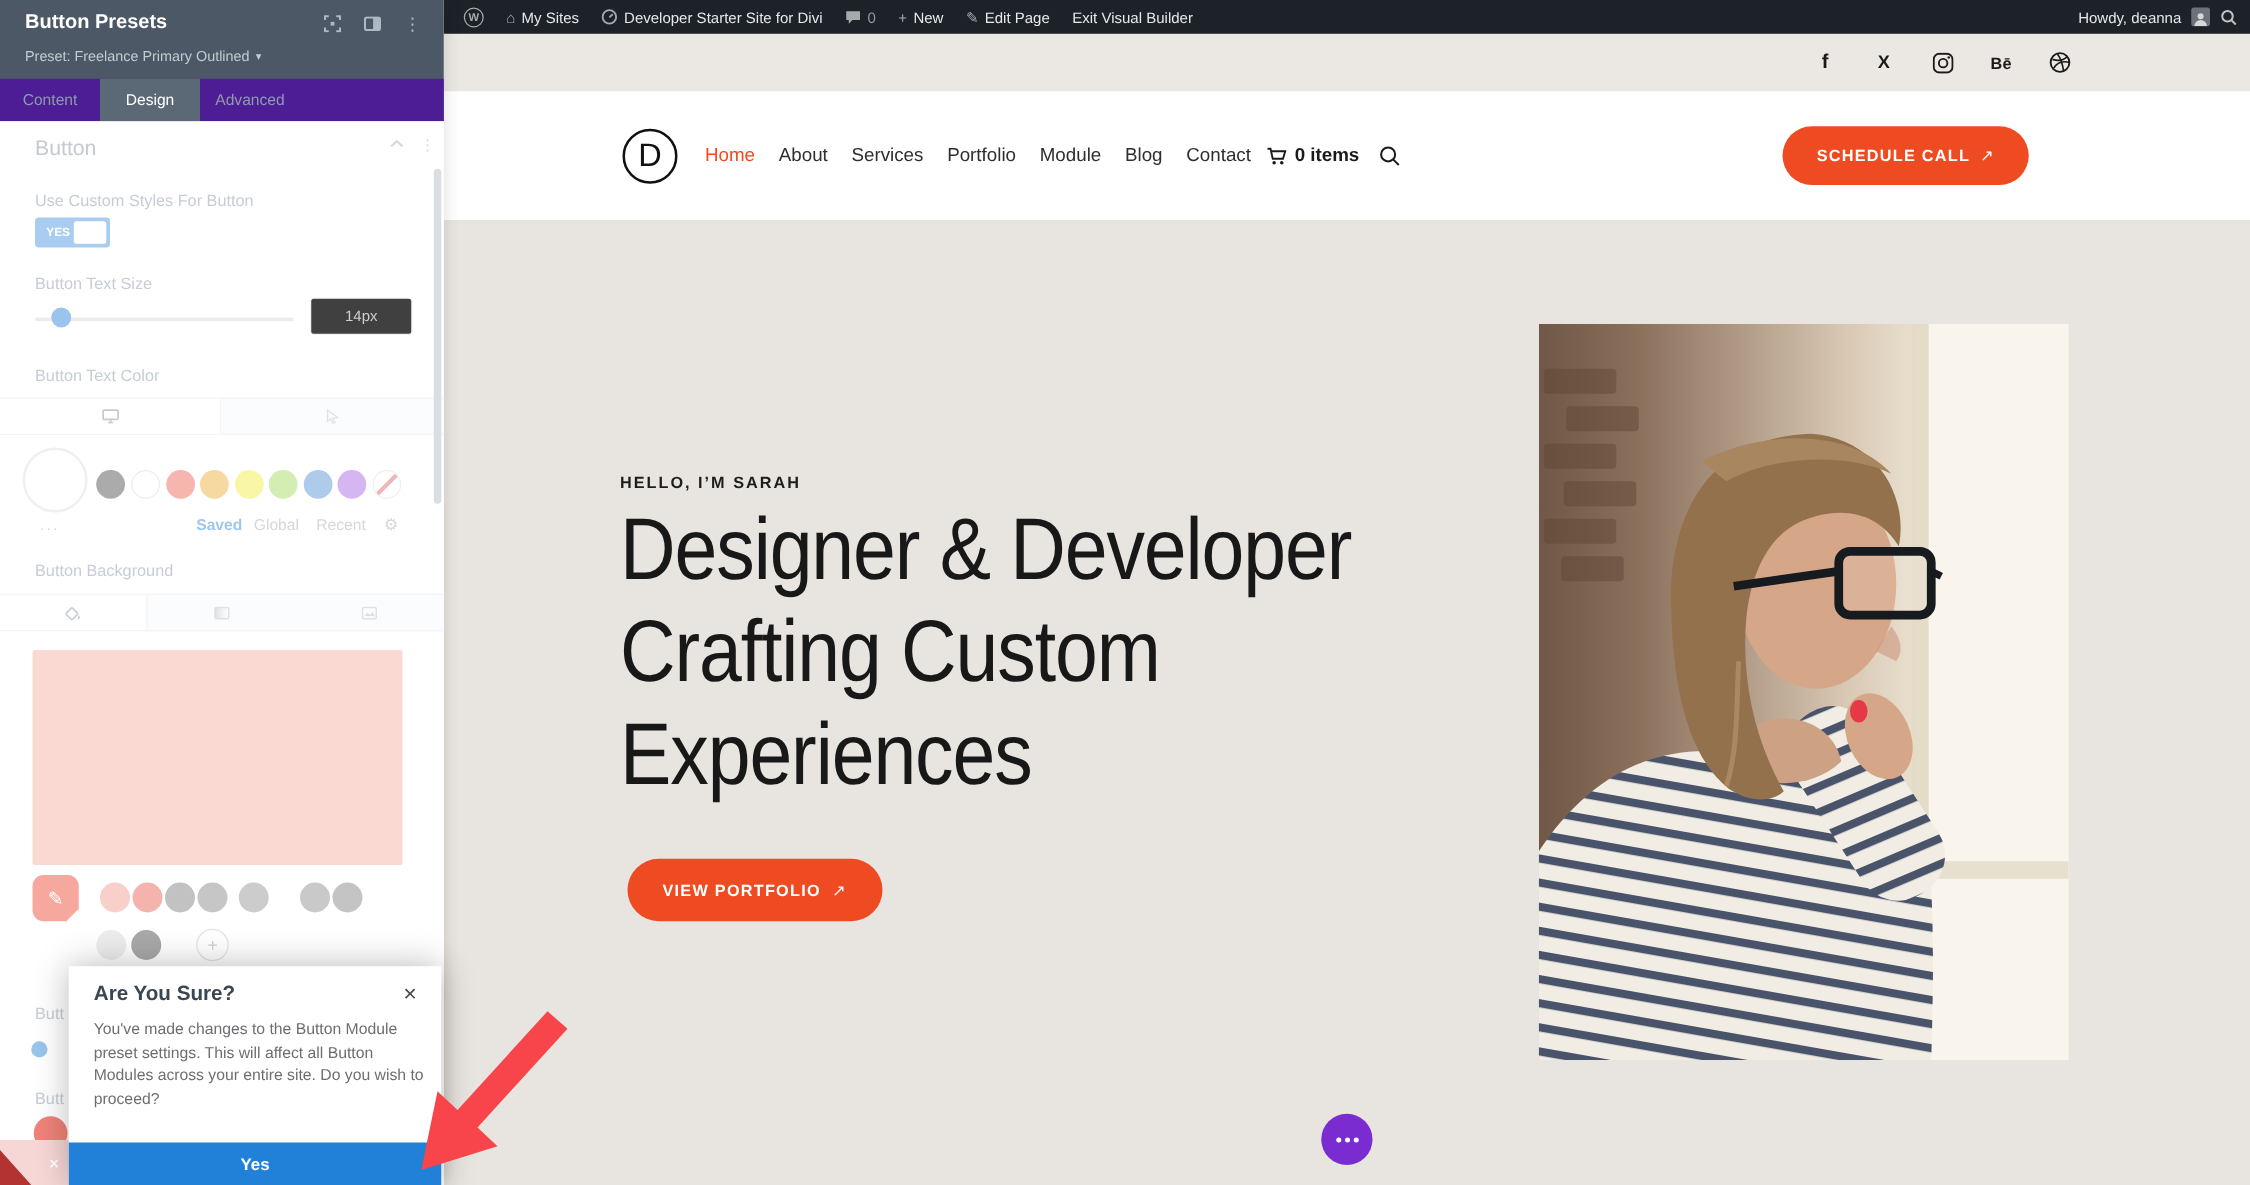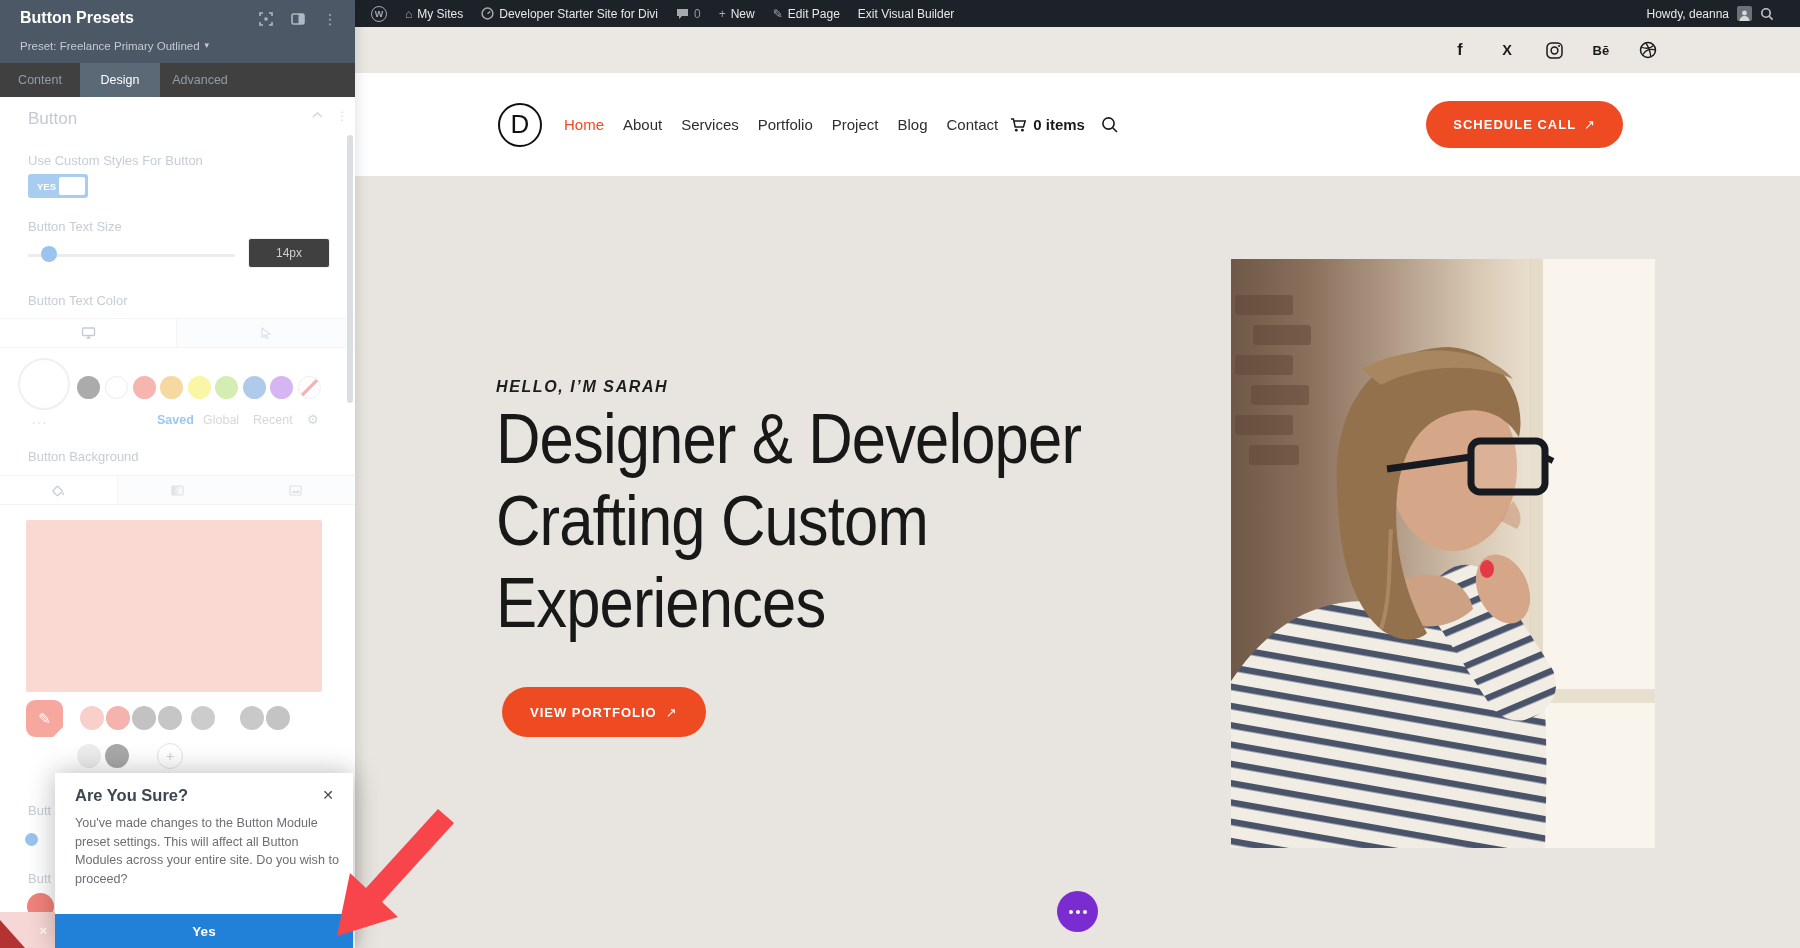--- a/index.html
+++ b/index.html
@@ -5,21 +5,21 @@
   html,body{margin:0;padding:0;background:#222;}
   *{box-sizing:border-box;font-family:"Liberation Sans",sans-serif;}
   #screen{position:relative;width:1800px;height:948px;overflow:hidden;background:#E8E4DF;}
 
   
   #admin-bar{position:absolute;left:0;top:0;width:1800px;height:27px;background:#1C2227;z-index:50;
     display:flex;align-items:center;padding-left:362px;color:#e6e8ea;font-size:12px;}
   .ab-item{display:flex;align-items:center;gap:5px;padding:0 9px;height:100%;white-space:nowrap;}
   .ab-icon{color:#a7aaad;display:inline-flex;align-items:center;}
   .ab-count{color:#969b9f;}
-  .ab-right{margin-left:auto;display:flex;align-items:center;gap:8px;padding-right:26px;}
+  .ab-right{margin-left:auto;display:flex;align-items:center;gap:8px;padding-right:10px;}
   .wp-logo{width:16px;height:16px;border:1.4px solid #a7aaad;border-radius:50%;display:flex;align-items:center;justify-content:center;
     font-size:9px;font-weight:700;color:#a7aaad;}
   .avatar{width:15px;height:15px;background:#6c7277;border-radius:2px;display:flex;align-items:flex-end;justify-content:center;overflow:hidden;}
   .avatar svg{display:block;}
 
   
   #site{position:absolute;left:355px;top:27px;width:1445px;height:921px;z-index:10;background:#E8E4DF;}
   #topbar{position:absolute;left:0;top:0;width:1445px;height:46px;background:#EBE7E2;}
   #topbar .address{position:absolute;left:145px;top:0;height:46px;display:flex;align-items:center;font-size:13.5px;color:#4f4f4f;}
   #topbar .social{position:absolute;right:143px;top:0;height:46px;display:flex;align-items:center;gap:29px;color:#1a1a1a;}
@@ -35,38 +35,38 @@
   #menu{display:flex;align-items:center;gap:19px;margin-left:22px;font-size:15px;color:#2e2e2e;}
   #menu .mi{cursor:pointer;}
   #menu .mi.active{color:#F4481F;}
   .cart-group{display:flex;align-items:center;gap:6px;margin-left:12px;font-size:15px;font-weight:700;color:#1a1a1a;}
   .nav-search{margin-left:16px;display:inline-flex;}
   .cta-btn{margin-left:auto;background:#EF4B23;color:#fff;border:none;border-radius:26px;
     height:47px;padding:0 27px;font-size:13px;font-weight:700;letter-spacing:1px;display:flex;align-items:center;gap:8px;cursor:pointer;}
   .cta-arrow{font-size:13px;font-weight:400;}
 
   #hero{position:absolute;left:0;top:149px;width:1445px;height:772px;background:#E8E4DF;}
-  .eyebrow{position:absolute;left:141px;top:202px;font-size:16px;font-weight:700;letter-spacing:1.6px;color:#1d1d1d;font-style:italic;}
+  .eyebrow{position:absolute;left:141px;top:202px;font-size:13px;font-weight:700;letter-spacing:1.6px;color:#1d1d1d;}
   .hero-title{position:absolute;left:141px;top:222px;font-size:70px;line-height:82px;color:#181818;font-weight:400;
     letter-spacing:-1px;transform:scaleX(.88);transform-origin:left top;white-space:nowrap;}
   .hero-title span{display:block;}
   .hero-cta{position:absolute;left:147px;top:511px;background:#EF4B23;color:#fff;border:none;border-radius:27px;
     height:50px;padding:0 28px;font-size:13px;font-weight:700;letter-spacing:1px;display:flex;align-items:center;gap:9px;cursor:pointer;}
   .photo{position:absolute;left:876px;top:83px;width:424px;height:589px;overflow:hidden;}
   .more-btn{position:absolute;left:702px;top:715px;width:41px;height:41px;border-radius:50%;background:#7B2CD1;border:none;cursor:pointer;
     display:flex;align-items:center;justify-content:center;gap:3px;}
   .more-btn i{width:4px;height:4px;border-radius:50%;background:#fff;display:block;}
 
   
   #panel{position:absolute;left:0;top:0;width:355px;height:948px;background:#fff;z-index:60;box-shadow:2px 0 12px rgba(0,0,0,.12);}
   #panel-header{position:absolute;left:0;top:0;width:355px;height:97px;background:#4C5866;}
   .panel-title{position:absolute;left:20px;top:9px;color:#fff;font-size:16px;font-weight:700;}
   .win-icons{position:absolute;right:18px;top:11px;display:flex;gap:18px;align-items:center;color:#aeb9c3;}
   .preset-row{position:absolute;left:20px;top:40px;font-size:11.5px;color:#c3cbd3;display:flex;gap:5px;align-items:flex-start;cursor:pointer;}
-  .tabs{position:absolute;left:0;top:63px;width:355px;height:34px;background:#404040;display:flex;}
+  .tabs{position:absolute;left:0;top:63px;width:355px;height:34px;background:#4c1d95;display:flex;}
   .tab{width:80px;display:flex;align-items:center;justify-content:center;font-size:12.5px;color:#8f9ca8;cursor:pointer;}
   .tab.active{background:#5B6875;color:#fff;}
 
   #panel-content{position:absolute;left:0;top:97px;width:355px;height:851px;background:#fff;overflow:hidden;}
   .sec-head{position:absolute;left:28px;top:12px;font-size:17px;color:#c3cad3;}
   .sec-ctl{position:absolute;top:15px;color:#d3d8de;font-size:12px;}
   .lbl{position:absolute;left:28px;font-size:13px;color:#c6cdd6;}
   .toggle{position:absolute;left:28px;top:77px;width:60px;height:24px;border-radius:3px;background:#A9CDF0;cursor:pointer;}
   .toggle .yes{position:absolute;left:9px;top:7px;font-size:9.5px;font-weight:700;color:#fff;}
   .toggle .knob{position:absolute;right:3px;top:3px;width:26px;height:18px;background:#fff;border-radius:2px;}
@@ -200,21 +200,21 @@
       </div>
     </div>
 
     <div id="navbar">
       <div class="logo-circle">D</div>
       <div id="menu">
         <span class="mi active">Home</span>
         <span class="mi">About</span>
         <span class="mi">Services</span>
         <span class="mi">Portfolio</span>
-        <span class="mi">Project</span>
+        <span class="mi">Module</span>
         <span class="mi">Blog</span>
         <span class="mi">Contact</span>
       </div>
       <div class="cart-group">
         <span>
           <svg width="17" height="16" viewBox="0 0 17 16">
               <path d="M1 2 h2.4 l1.8 8 h8.2 l1.8 -6 H4" fill="none" stroke="#1a1a1a" stroke-width="1.5"></path>
               <circle cx="6.3" cy="13.2" r="1.4" fill="#1a1a1a"></circle>
               <circle cx="12.4" cy="13.2" r="1.4" fill="#1a1a1a"></circle>
             </svg>

